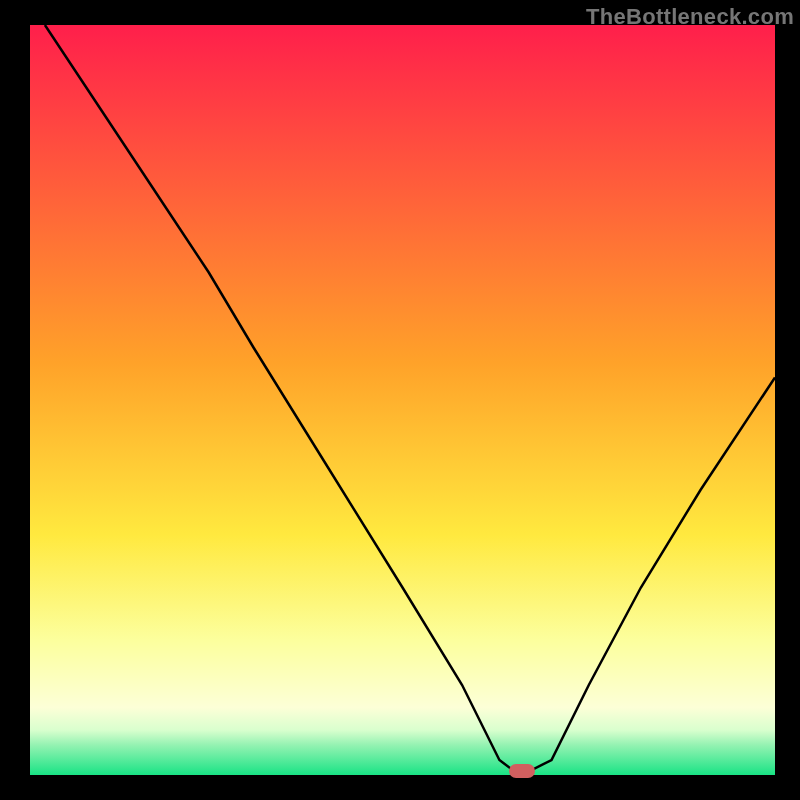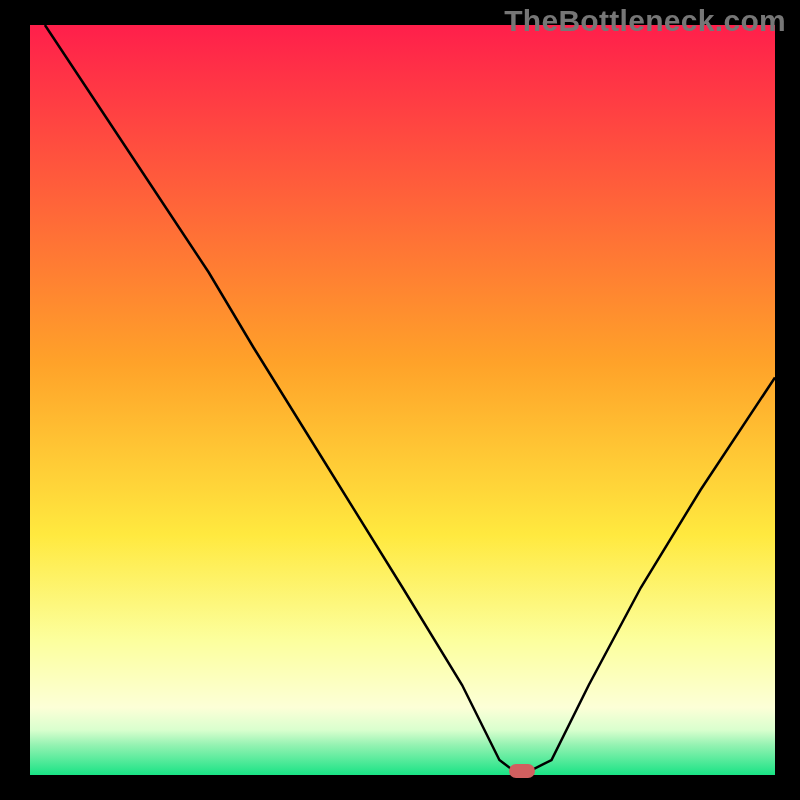--- a/index.html
+++ b/index.html
@@ -12,23 +12,23 @@
   }
   .chart-container {
     position: relative;
     width: 800px;
     height: 800px;
     background: #000;
   }
   .watermark {
     position: absolute;
     top: 4px;
-    right: 14px;
+    right: 6px;
     font-family: Arial, Helvetica, sans-serif;
-    font-size: 30px;
+    font-size: 22px;
     font-weight: bold;
     color: #767676;
     letter-spacing: 0.3px;
     z-index: 10;
   }
   svg.plot {
     position: absolute;
     left: 0;
     top: 0;
   }

